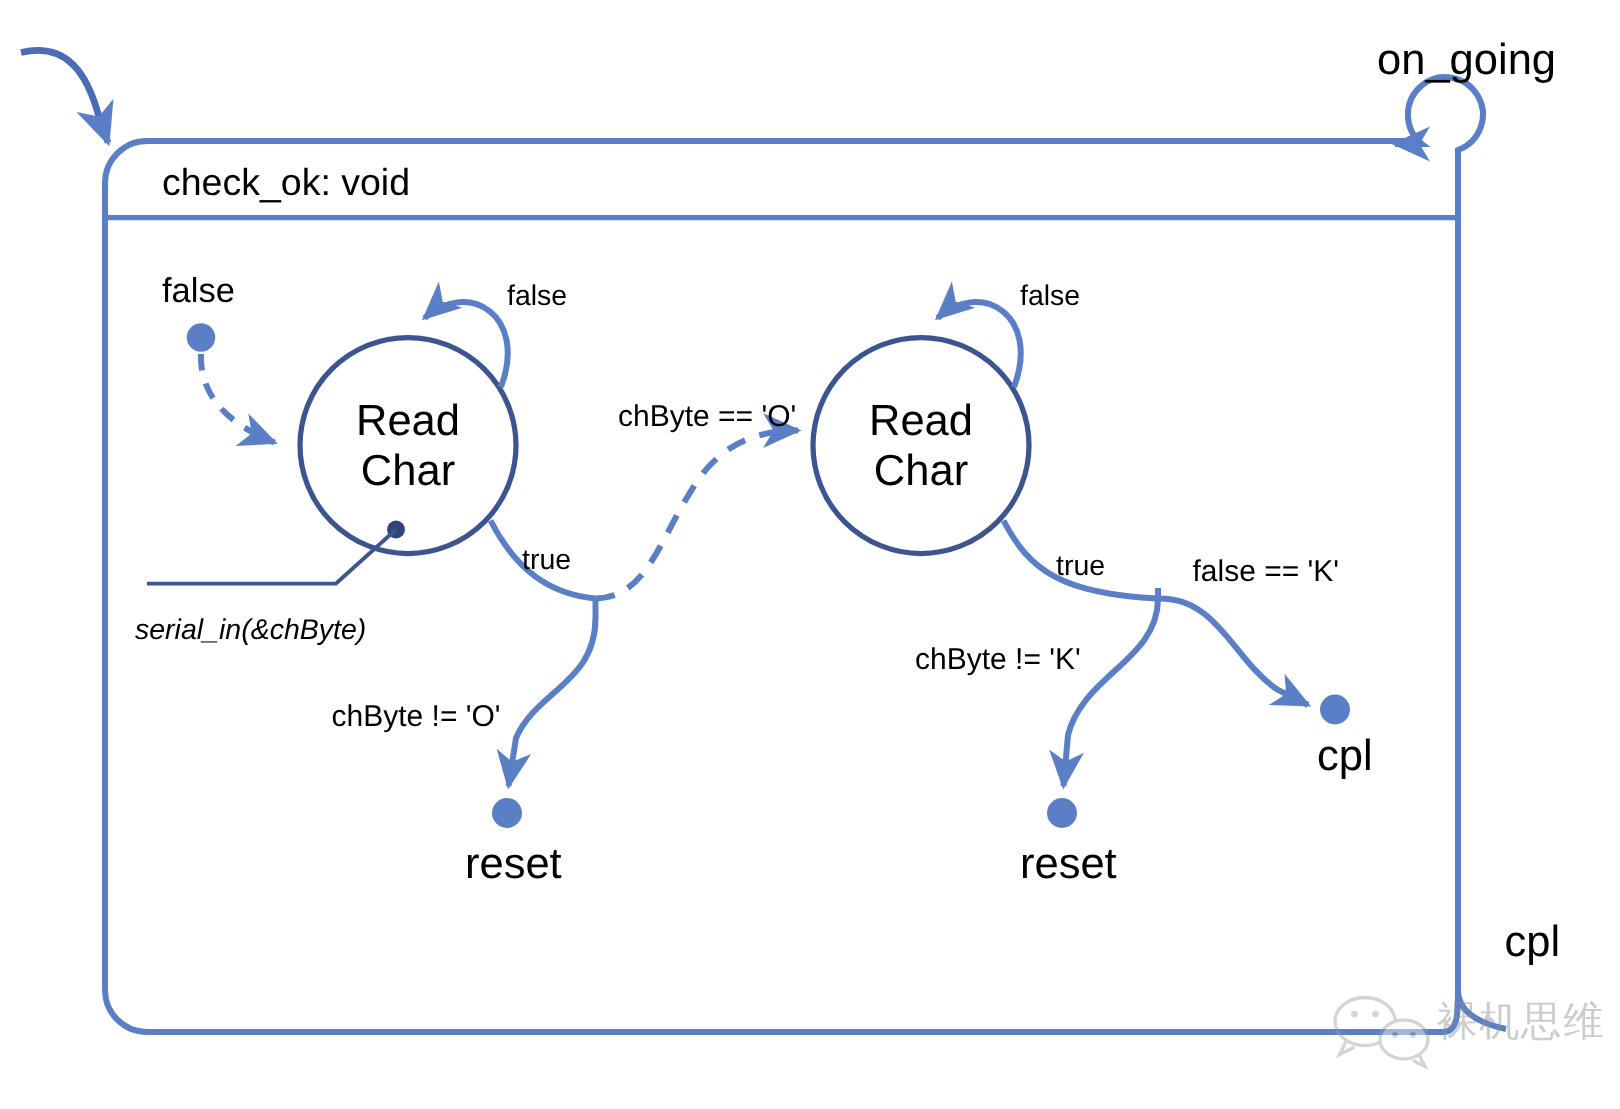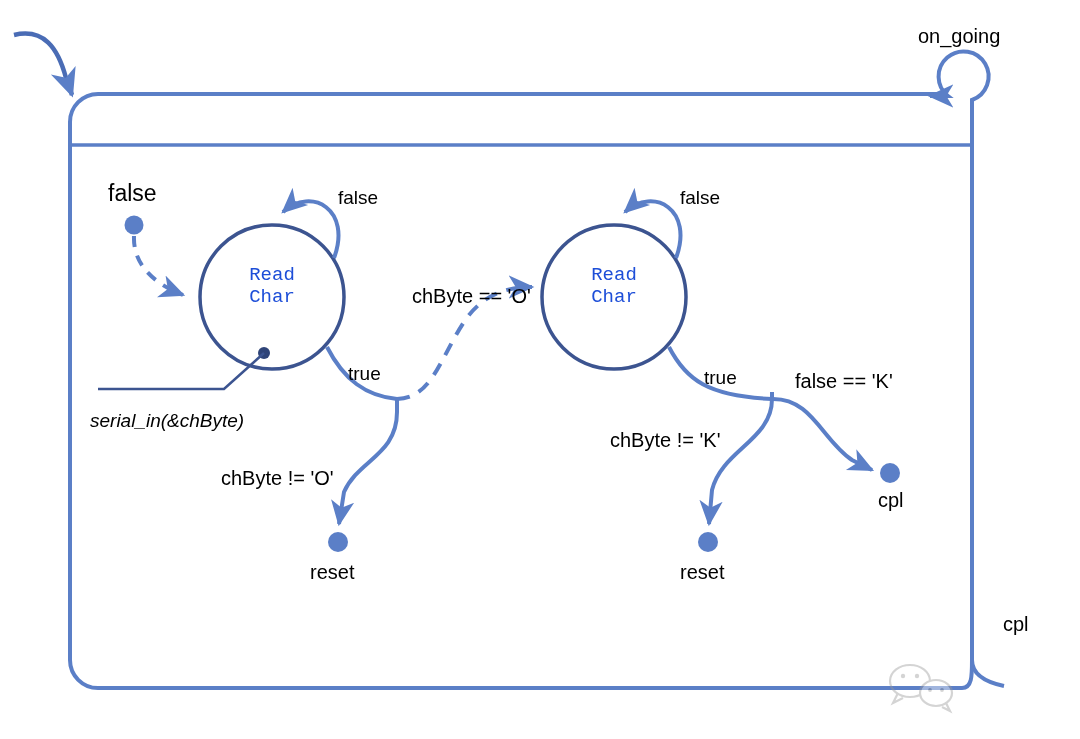--- a/index.html
+++ b/index.html
@@ -29,28 +29,28 @@
     color: #000000;
     white-space: nowrap;
     font-family: "Liberation Sans", sans-serif;
     line-height: 1;
   }
   .lbl-title { font-size: 25px; }
   .lbl-node  { font-size: 23px; }
   .lbl-guard { font-size: 19px; margin-top: 16px; }
   .lbl-cond  { font-size: 20px; }
   .lbl-action{ font-size: 19px; font-style: italic; }
-  .lbl-state { font-size: 20px; }
+  .lbl-state { font-size: 29px; }
   .circle-text {
     position: absolute;
     text-align: center;
-    color: #1d4ed8;
-    font-size: 19px;
+    color: #000000;
+    font-size: 29px;
     line-height: 1.15;
-    font-family: Liberation Mono, monospace;
+    font-family: Liberation Sans, sans-serif;
   }
   .watermark {
     position: absolute;
     display: flex;
     align-items: center;
     gap: 5px;
     opacity: 0.45;
     pointer-events: none;
   }
   .watermark-text {
@@ -151,20 +151,21 @@
       <path d="M 898 693 L 893 703 L 903 698" fill="none" stroke="#9a9a9a" stroke-width="2.2"></path>
       <circle cx="903" cy="676" r="2.2" fill="#9a9a9a"></circle>
       <circle cx="917" cy="676" r="2.2" fill="#9a9a9a"></circle>
       <ellipse cx="936" cy="693" rx="16" ry="13" fill="#ffffff" stroke="#9a9a9a" stroke-width="2.2"></ellipse>
       <path d="M 946 703 L 950 711 L 942 707" fill="none" stroke="#9a9a9a" stroke-width="2.2"></path>
       <circle cx="930" cy="690" r="1.9" fill="#9a9a9a"></circle>
       <circle cx="942" cy="690" r="1.9" fill="#9a9a9a"></circle>
     </g>
   </svg>
 
+  <div class="lbl lbl-title" style="left:108px; top:110px;">check_ok: void</div>
 
   <div class="lbl lbl-state" style="left:918px; top:26px;">on_going</div>
 
   <div class="lbl lbl-state" style="left:1003px; top:614px;">cpl</div>
 
   <div class="lbl lbl-node" style="left:108px; top:182px;">false</div>
 
   <div class="circle-text" style="left:222px; top:265px; width:100px;">
     <div>Read</div>
     <div>Char</div>
@@ -176,30 +177,33 @@
   </div>
 
   <div class="lbl lbl-guard" style="left:338px; top:172px;">false</div>
 
   <div class="lbl lbl-guard" style="left:680px; top:172px;">false</div>
 
   <div class="lbl lbl-guard" style="left:348px; top:348px;">true</div>
 
   <div class="lbl lbl-guard" style="left:704px; top:352px;">true</div>
 
-  <div class="lbl lbl-cond" style="left:412px; top:286px;">chByte == 'O'</div>
+  <div class="lbl lbl-cond" style="left:412px; top:268px;">chByte == 'O'</div>
 
   <div class="lbl lbl-cond" style="left:221px; top:468px;">chByte != 'O'</div>
 
   <div class="lbl lbl-cond" style="left:610px; top:430px;">chByte != 'K'</div>
 
   <div class="lbl lbl-cond" style="left:795px; top:371px;">false == 'K'</div>
 
   <div class="lbl lbl-action" style="left:90px; top:411px;">serial_in(&amp;chByte)</div>
 
   <div class="lbl lbl-state" style="left:310px; top:562px;">reset</div>
 
   <div class="lbl lbl-state" style="left:680px; top:562px;">reset</div>
 
   <div class="lbl lbl-state" style="left:878px; top:490px;">cpl</div>
 
+  <div class="watermark" style="left:958px; top:663px;">
+    <span class="watermark-text">裸机思维</span>
+  </div>
 
 </div>
 
 </body></html>

